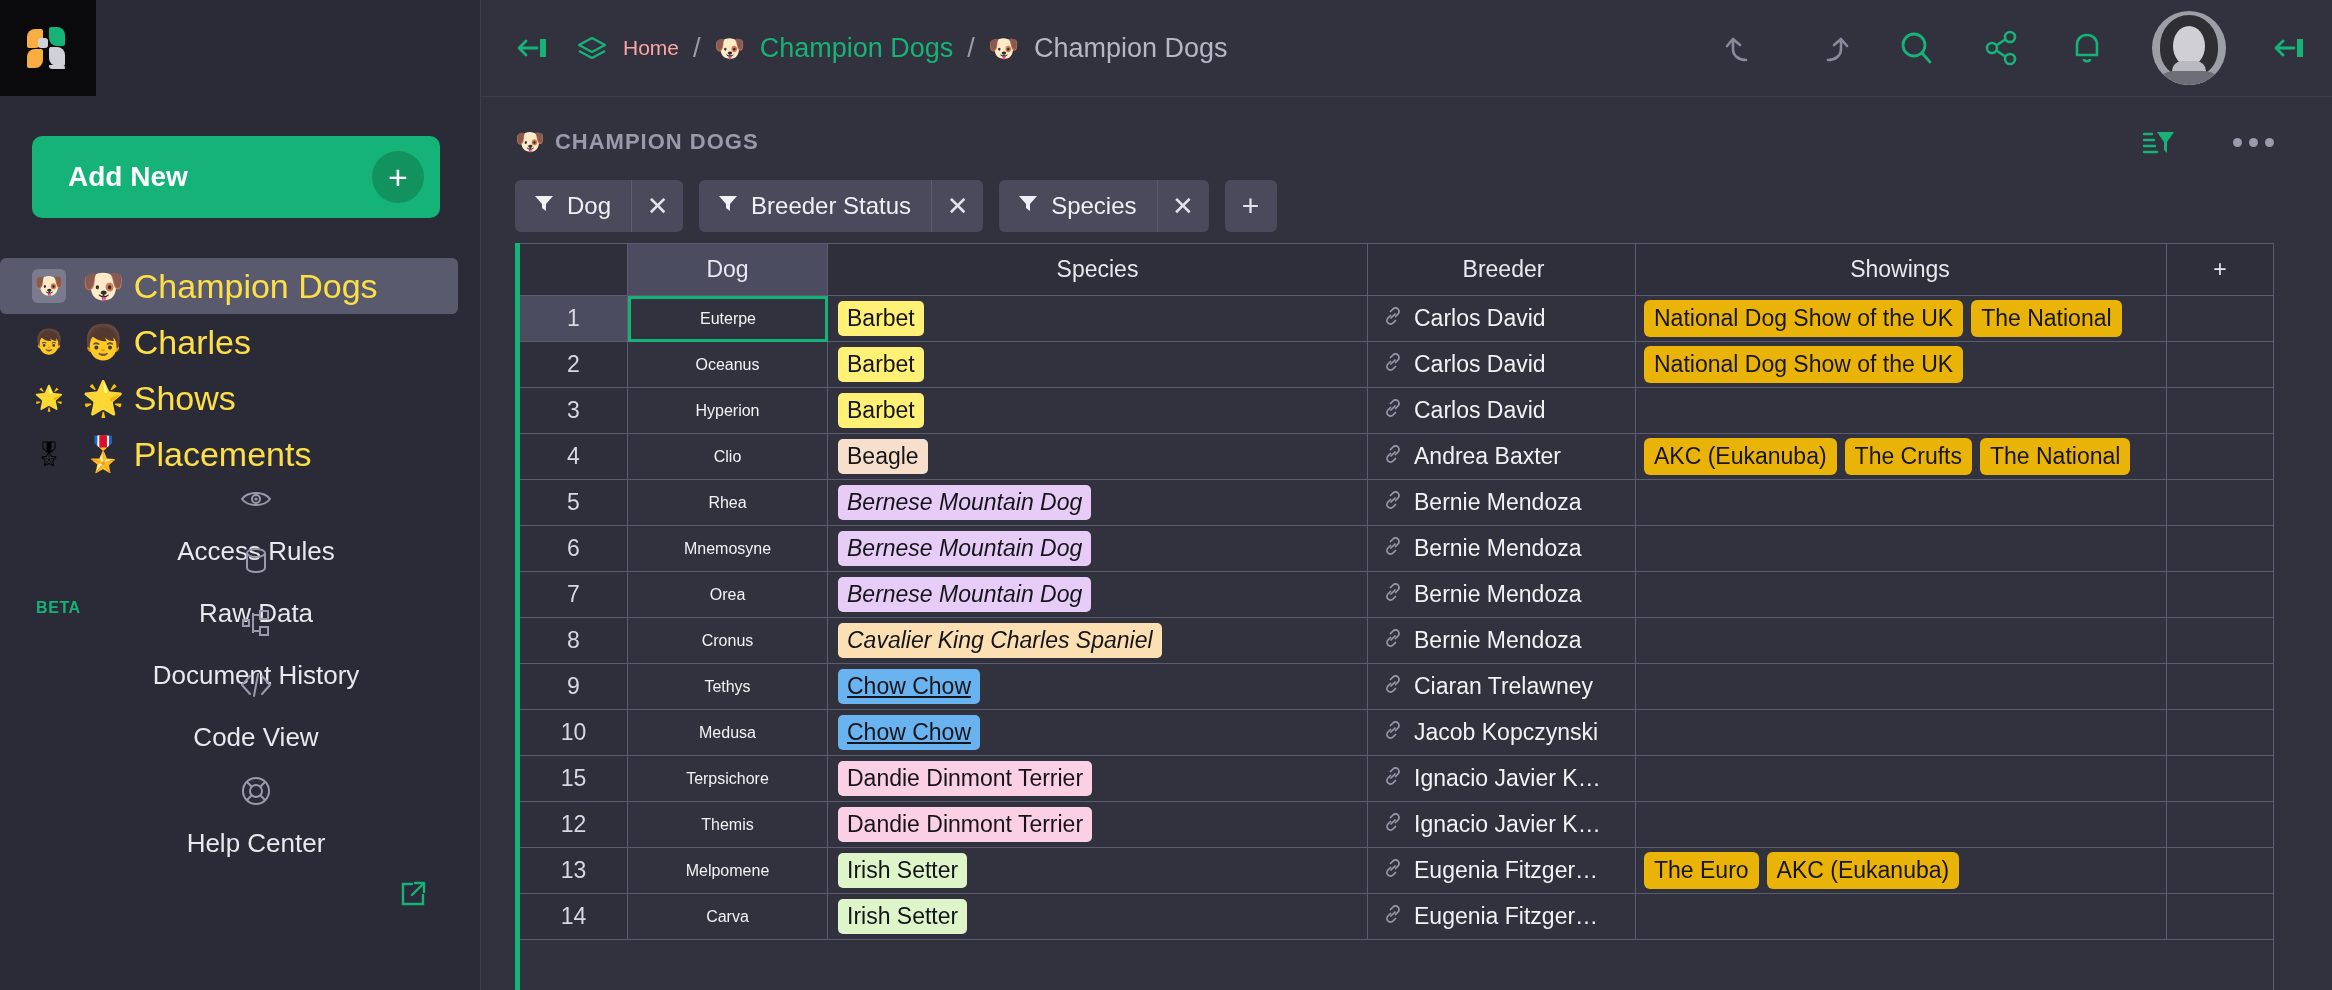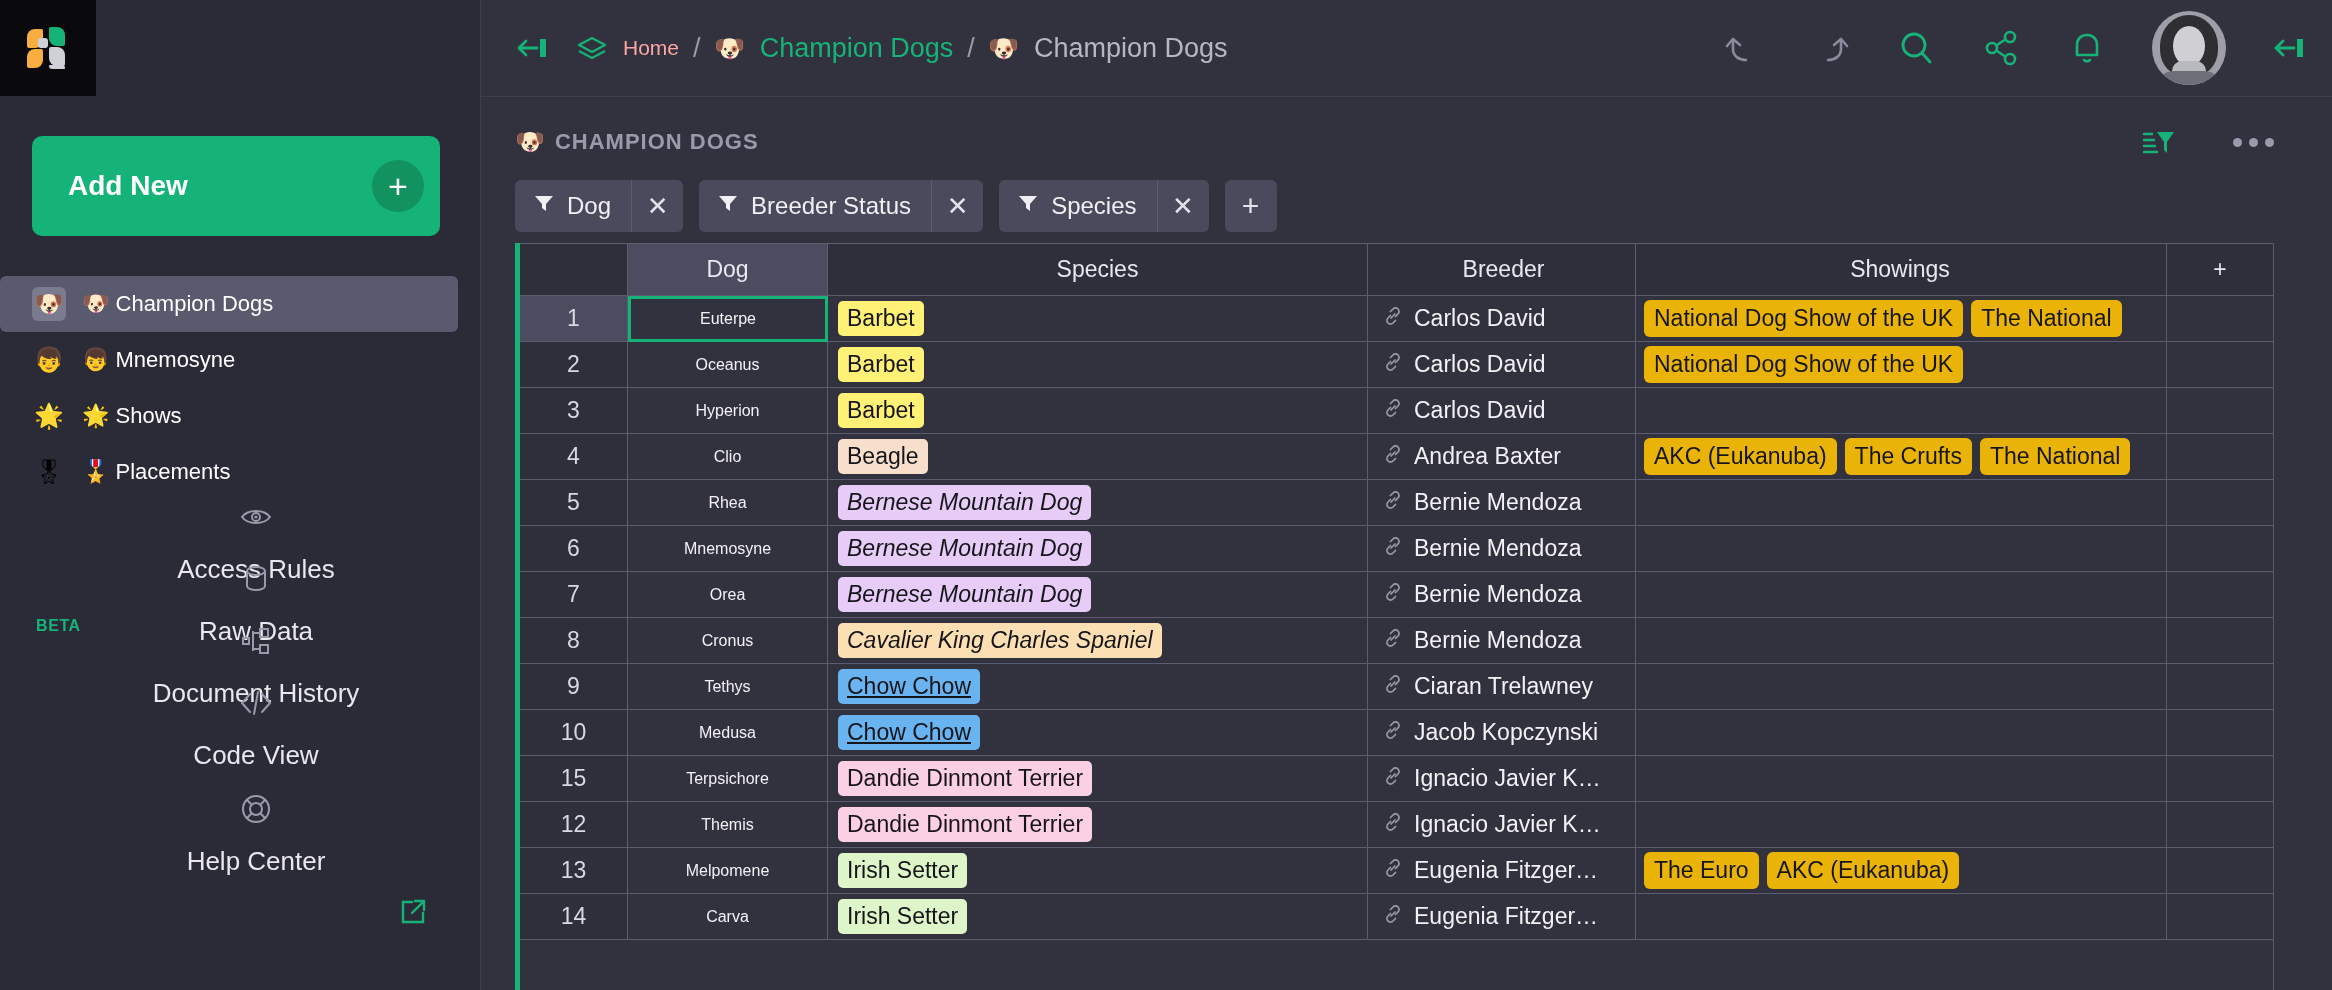--- a/index.html
+++ b/index.html
@@ -21,41 +21,41 @@
   .lf-tr { left: 22px; top: 0px; background: #16B378; border-radius: 2px 8px 2px 8px; }
   .lf-ml { left: 0; top: 22px; background: #F9AE41; border-radius: 8px 2px 8px 2px; }
   .lf-mr { left: 22px; top: 20px; background: #D0D0D8; border-radius: 2px 8px 2px 8px; }
   .lf-bl { left: 11px; top: 11px; background: #D0D0D8; border-radius: 3px; width: 10px; height: 10px;}
   .lf-br { left: 22px; top: 38px; background: #D0D0D8; border-radius: 2px 8px 2px 8px; height: 4px;}
   .orgname { display: flex; align-items: center; gap: 18px; padding-left: 38px; }
   .orgname .txt { color: #FFFFFF; font-size: 30px; font-weight: bold; letter-spacing: .2px; }
   .chev { color: #D8D8E0; font-size: 22px; line-height: 1; }
 
   .addnew {
-    margin: 40px 40px 0 32px; height: 100px; background: #16B378; border-radius: 10px;
+    margin: 40px 40px 0 32px; height: 82px; background: #16B378; border-radius: 10px;
     display: flex; align-items: center; justify-content: space-between; padding: 0 16px 0 36px; cursor: pointer;
   }
   .addnew .label { color: #fff; font-size: 28px; font-weight: bold; }
   .addnew .plus {
     width: 52px; height: 52px; border-radius: 50%; background: #12925F; color: #fff;
     display: flex; align-items: center; justify-content: center; font-size: 34px; font-weight: 300;
   }
 
   .pages { margin-top: 40px; }
   .page-item {
     height: 56px; display: flex; align-items: center; gap: 16px;
     padding-left: 32px; margin-right: 22px; border-radius: 6px; cursor: pointer;
   }
   .page-item.active { background: #5A5A6E; }
   .page-item .ico-badge {
     width: 34px; height: 34px; border-radius: 6px; display: flex; align-items: center; justify-content: center;
     font-size: 24px; flex: 0 0 34px;
   }
   .page-item.active .ico-badge { background: #7B7B8F; }
-  .page-item .ptxt { color: #ffffff; font-size: 22px; }
+  .page-item .ptxt { color: #fde047; font-size: 34px; }
 
   .tools-hd { color: #8F8FA0; font-size: 20px; letter-spacing: 1.6px; font-weight: bold; margin: 62px 0 18px 32px; }
   .tool-item { height: 62px; display: flex; align-items: center; gap: 20px; padding-left: 32px; cursor: pointer; flex-direction: column; }
   .tool-item .ticon { width: 34px; height: 34px; display: flex; align-items: center; justify-content: center; flex: 0 0 34px; }
   .tool-item .ttxt { color: #E8E8EE; font-size: 26px; }
   .beta { color: #16B378; font-size: 16px; font-weight: bold; align-self: flex-start; margin-top: 12px; margin-left: 4px; letter-spacing: .6px;}
   .help-row { margin-top: 44px; justify-content: flex-start; }
   .ext { margin-left: auto; margin-right: 52px; }
 
   
@@ -150,21 +150,21 @@
       <span class="plus">+</span>
     </div>
 
     <div class="pages">
       <div class="page-item active">
         <span class="ico-badge">🐶</span>
         <span class="ptxt">🐶 Champion Dogs</span>
       </div>
       <div class="page-item">
         <span class="ico-badge">👦</span>
-        <span class="ptxt">👦 Mnemosyne</span>
+        <span class="ptxt">👦 Charles</span>
       </div>
       <div class="page-item">
         <span class="ico-badge">🌟</span>
         <span class="ptxt">🌟 Shows</span>
       </div>
       <div class="page-item">
         <span class="ico-badge">🎖</span>
         <span class="ptxt">🎖️ Placements</span>
       </div>
     </div>

